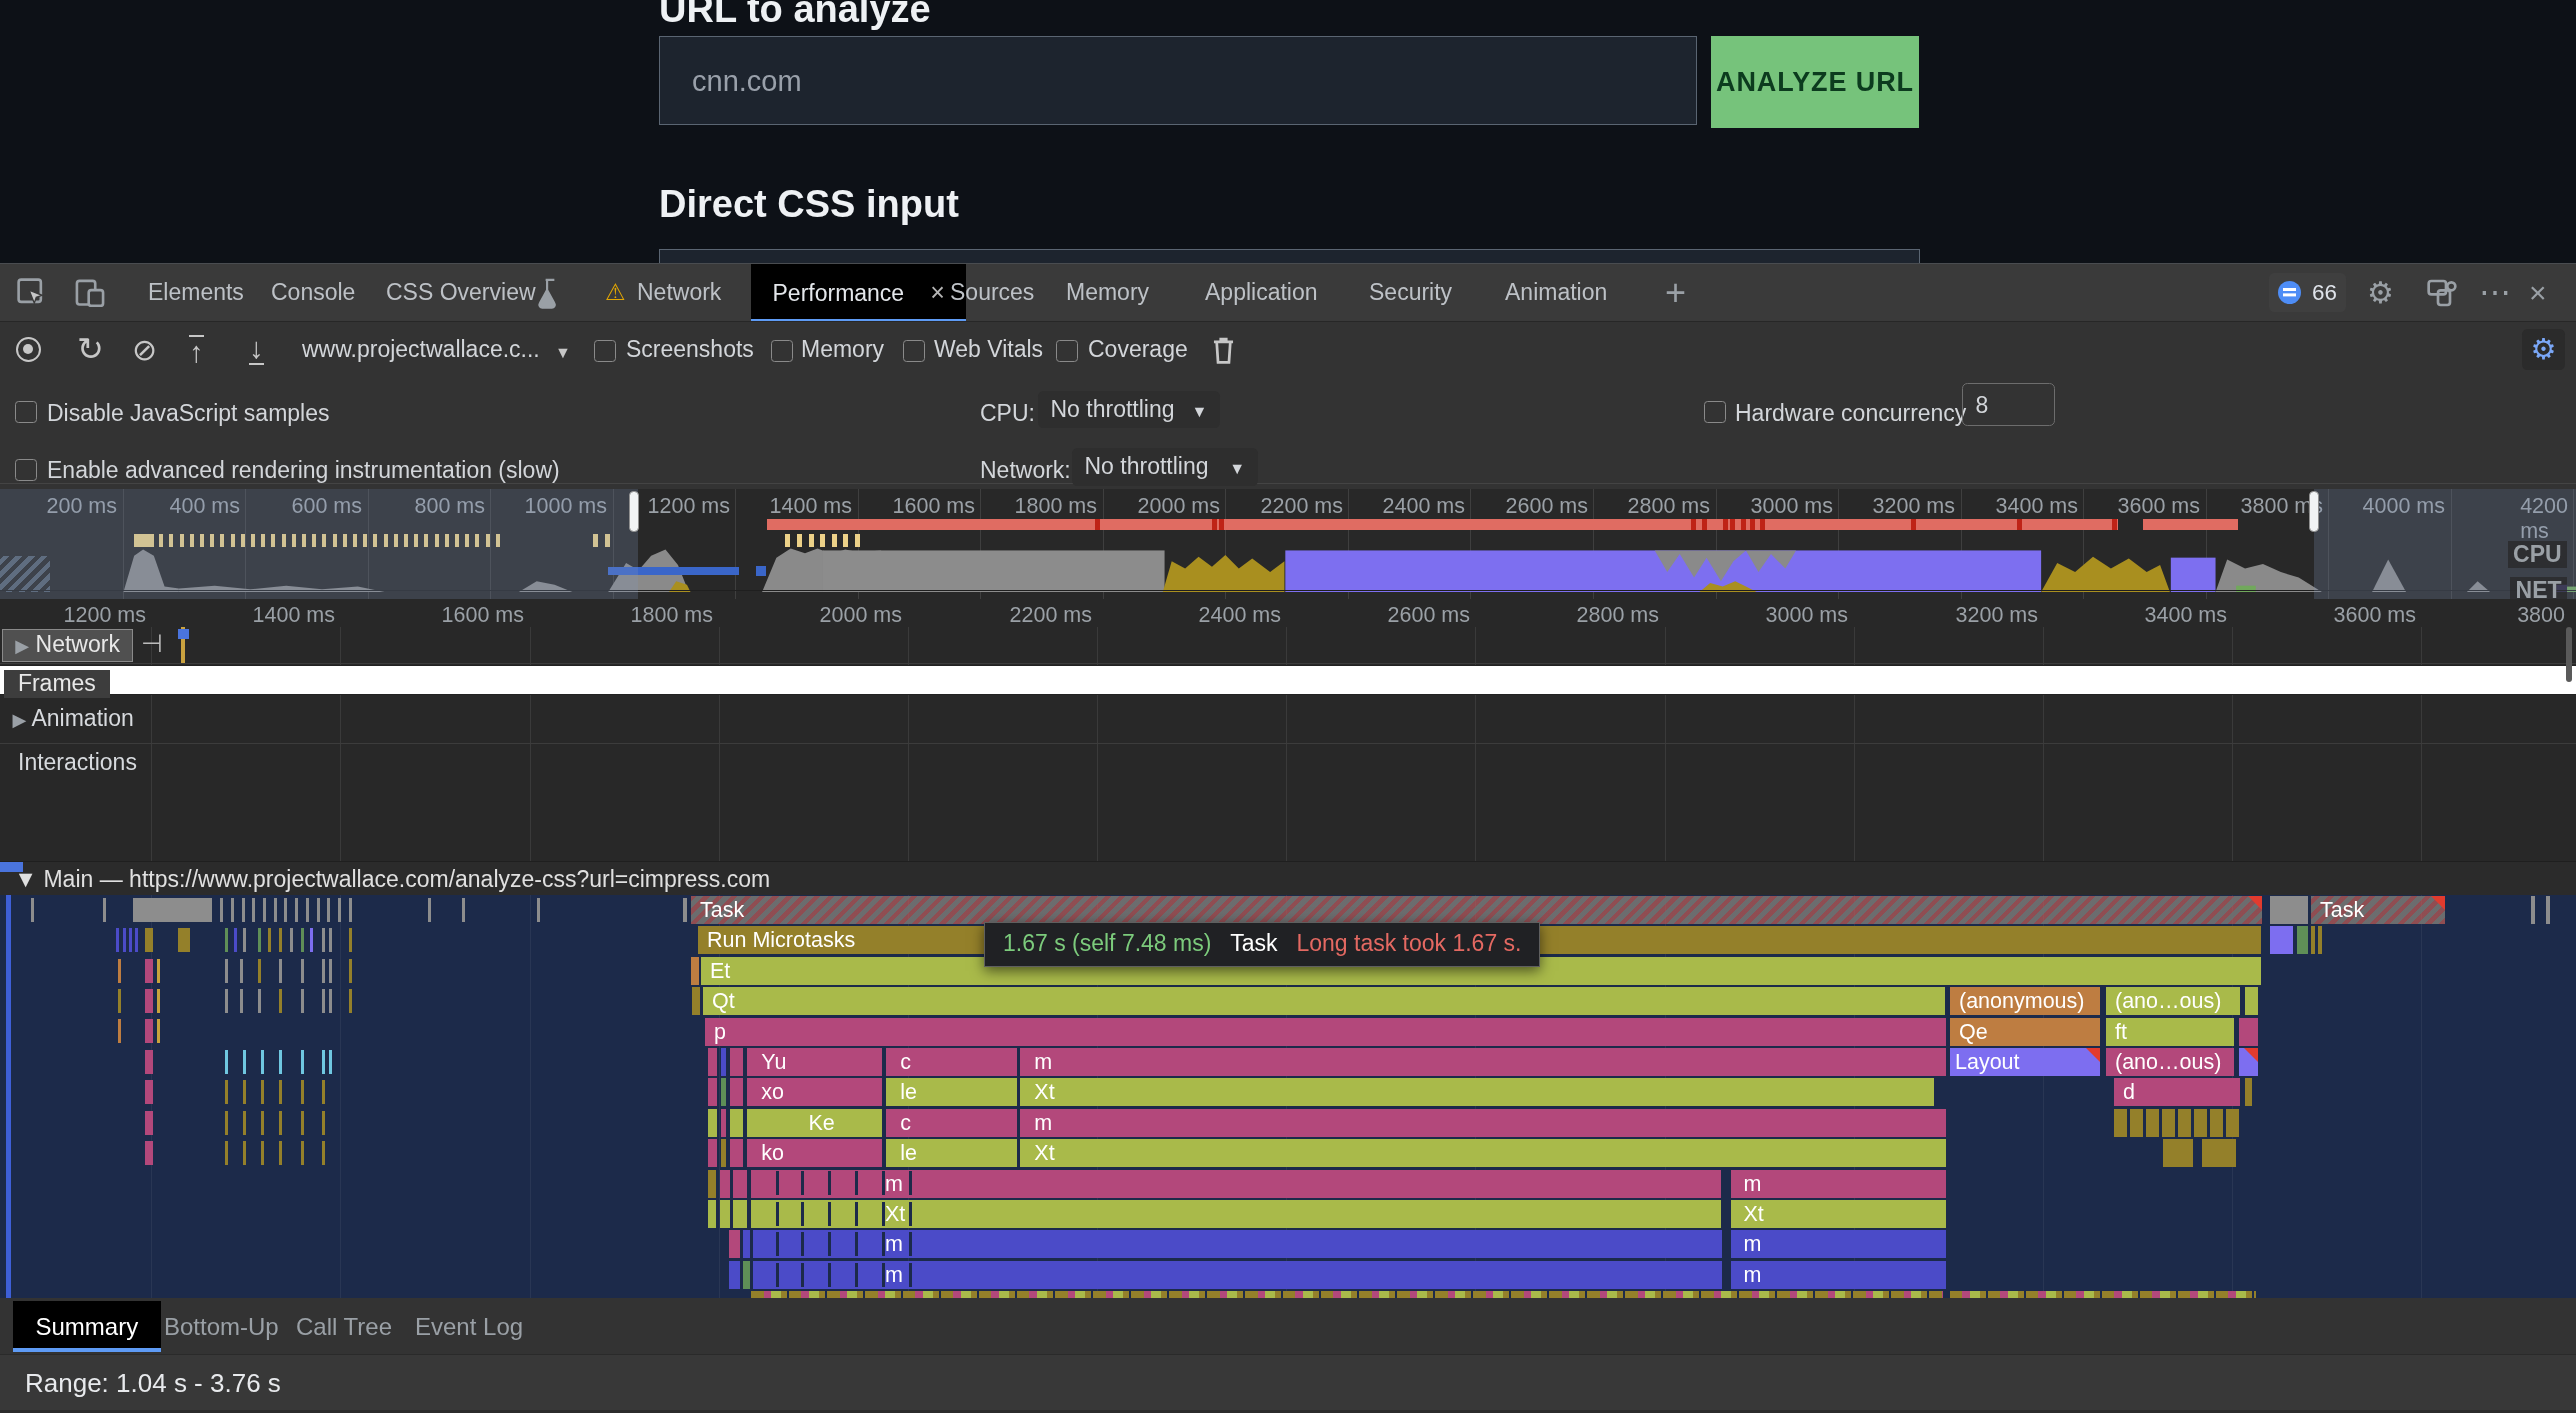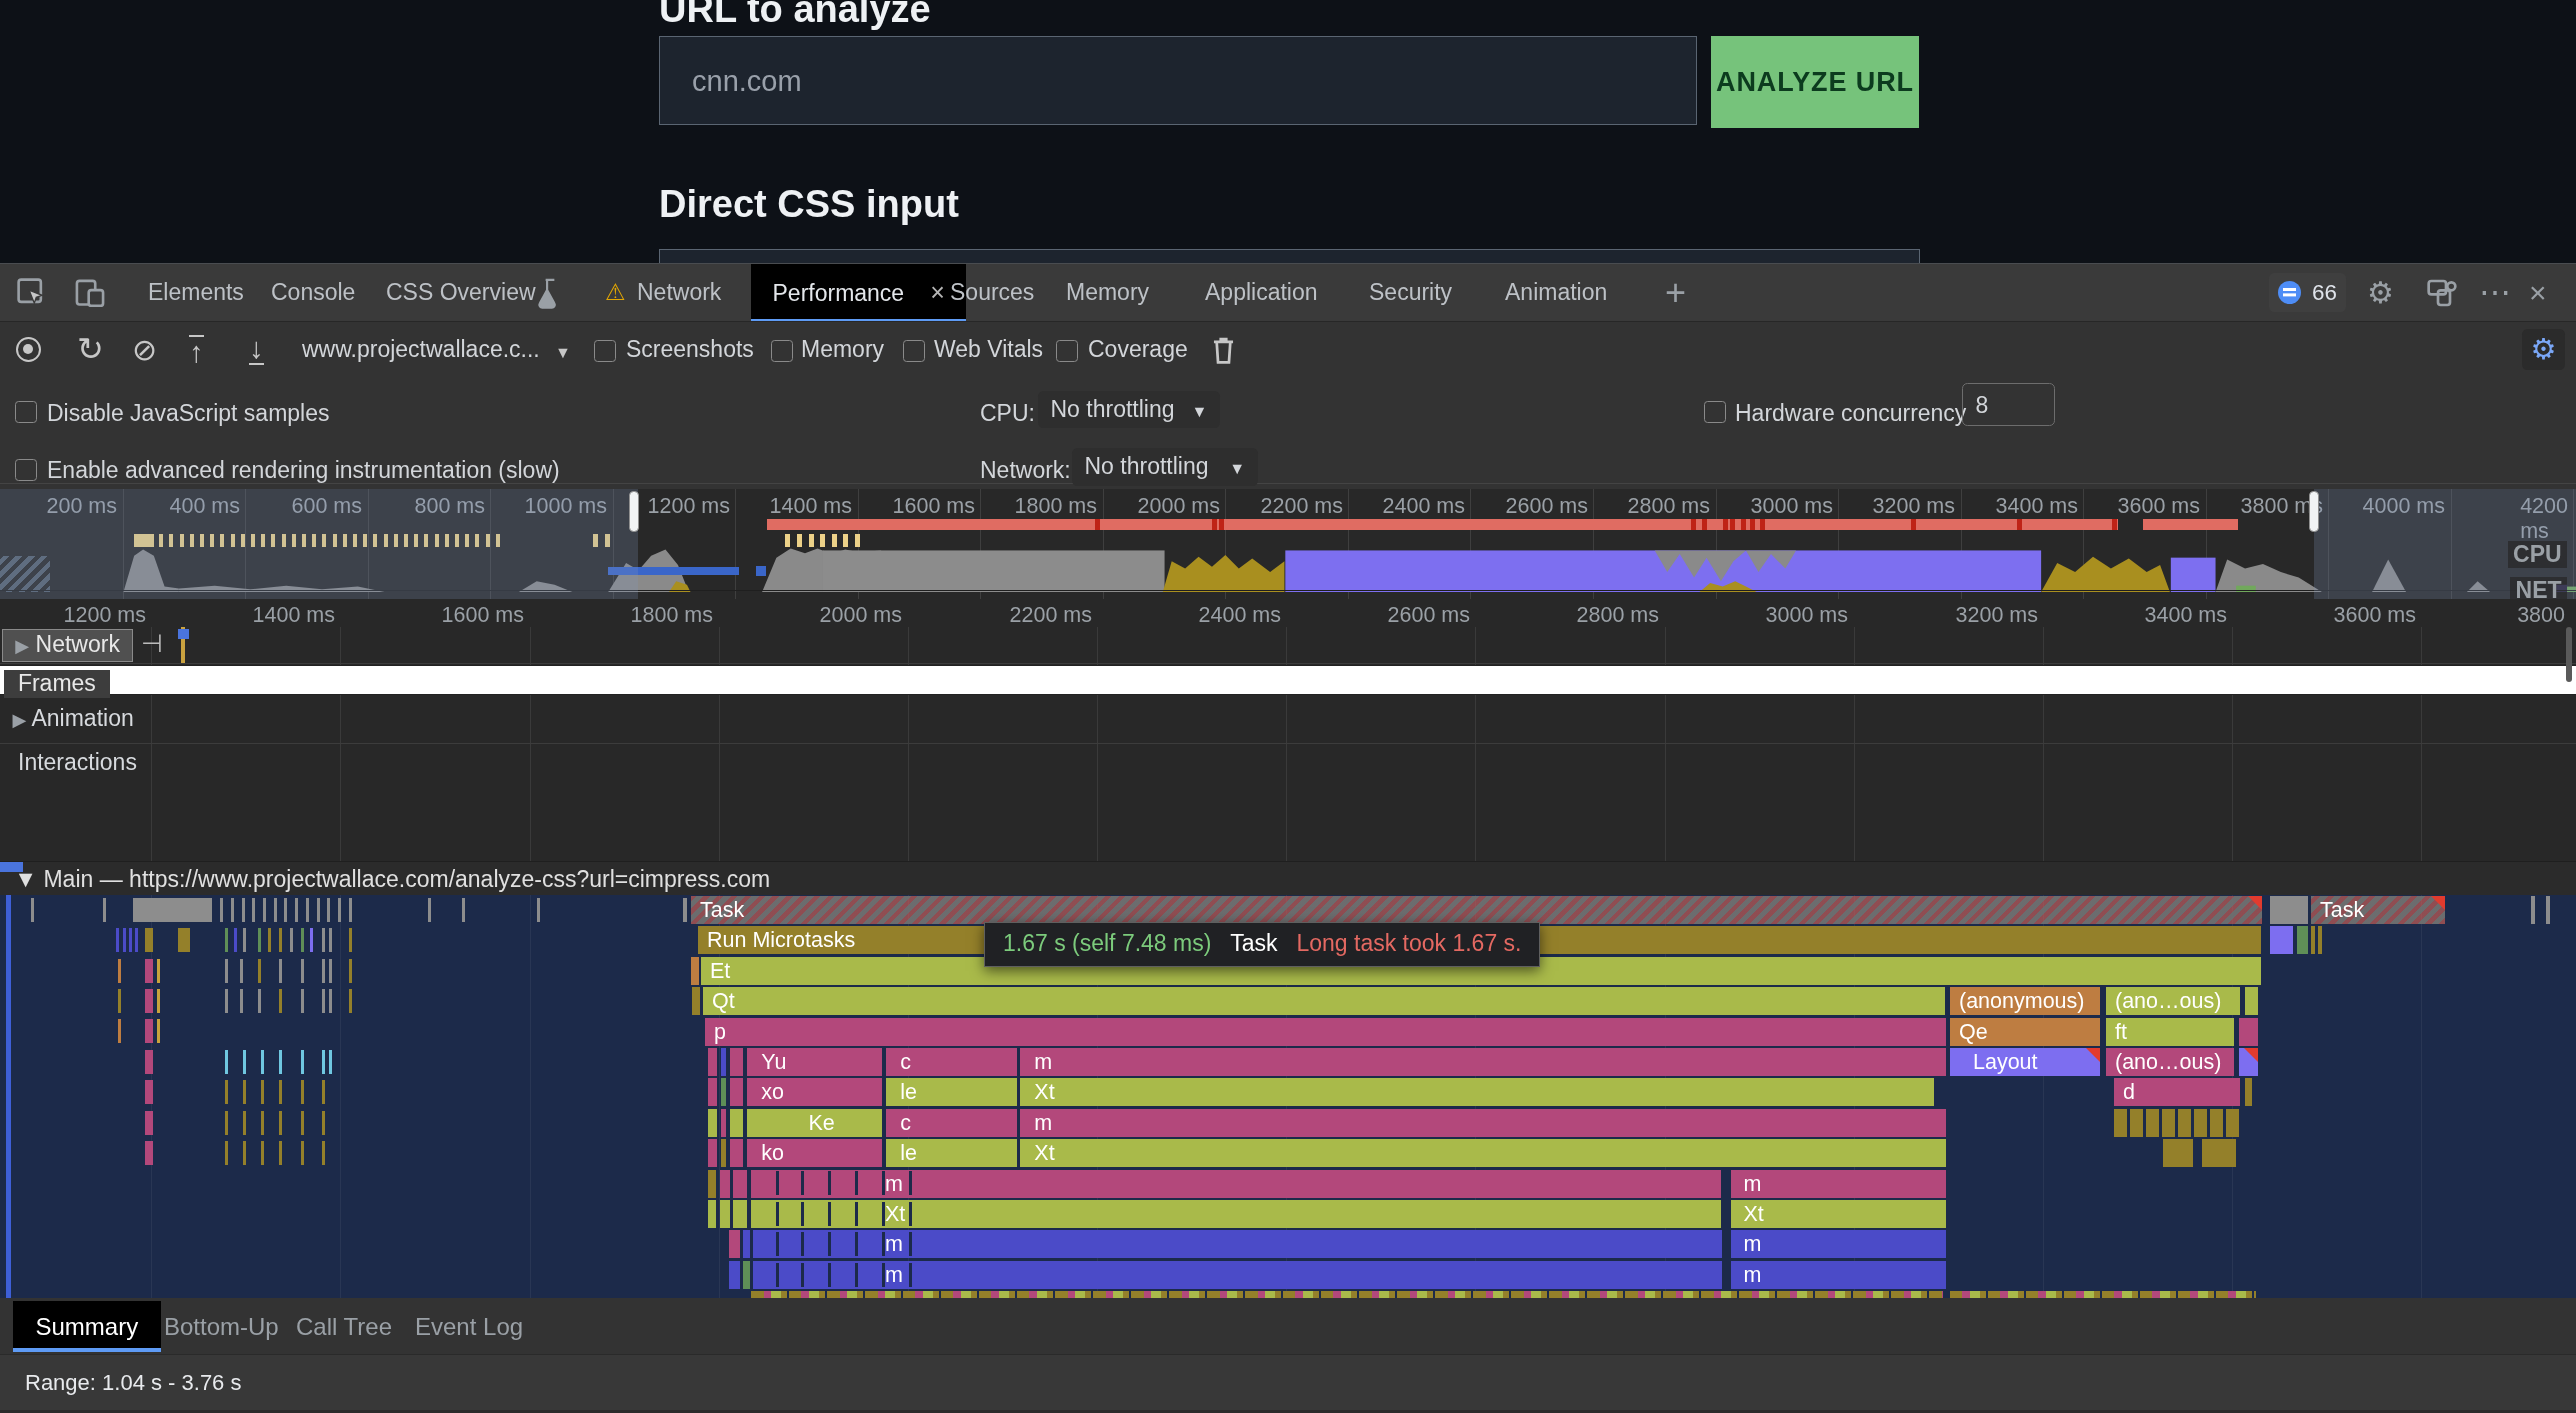--- a/index.html
+++ b/index.html
@@ -67,21 +67,21 @@
   .sc{position:absolute;}
   
   #tooltip{left:984px;top:658px;height:43px;background:#202124;border:0.9px solid #5f5f5f;
     box-shadow:0 3.6px 12.5px rgba(0,0,0,.55);font-size:23px;line-height:41px;padding:0 18px;white-space:nowrap;}
   #tooltip .dur{color:#7ccb7c;} #tooltip .nm{color:#fff;margin:0 12.5px;} #tooltip .wrn{color:#e46962;}
   
   #botbar{left:0;top:1035px;width:2576px;height:115px;background:#333;}
   .btab{position:absolute;top:1.8px;height:51px;line-height:51px;font-size:24px;color:#9aa0a6;padding:0 23px;}
   .btab-active{background:#000;color:#fff;border-bottom:4.5px solid #5e9bf5;box-sizing:border-box;}
   #rangerow{position:absolute;left:0;top:55px;width:2576px;height:56px;background:#383838;
-    color:#e8eaed;font-size:22px;line-height:56px;padding-left:25px;box-sizing:border-box;border-top:0.9px solid #2a2a2a;}
+    color:#e8eaed;font-size:26px;line-height:56px;padding-left:25px;box-sizing:border-box;border-top:0.9px solid #2a2a2a;}
   #botstrip{position:absolute;left:0;top:111px;width:2576px;height:4.5px;background:#2b2b2b;}
   svg{display:block;}
 </style>
 </head>
 <body>
 
 <div id="stage">
 
   <div class="abs" id="page-head">URL to analyze</div>
   <div class="abs" id="url-input">cnn.com</div>
@@ -434,21 +434,21 @@
           <div class="bar" style="left: 705px; top: 123px; width: 1241px; height: 28px; line-height: 28px; background: rgb(179, 72, 123); padding-left: 9px;">p</div>
           <div class="bar" style="left: 1950px; top: 123px; width: 150px; height: 28px; line-height: 28px; background: rgb(190, 125, 65); padding-left: 9px;">Qe</div>
           <div class="bar" style="left: 2106px; top: 123px; width: 128px; height: 28px; line-height: 28px; background: rgb(169, 186, 74); padding-left: 9px;">ft</div>
           <div class="bar" style="left: 2239px; top: 123px; width: 19px; height: 28px; line-height: 28px; background: rgb(179, 72, 123);"></div>
           <div class="bar" style="left: 708px; top: 153px; width: 9px; height: 28px; line-height: 28px; background: rgb(179, 72, 123);"></div>
           <div class="bar" style="left: 721px; top: 153px; width: 5.4px; height: 28px; line-height: 28px; background: rgb(75, 75, 200);"></div>
           <div class="bar" style="left: 730px; top: 153px; width: 12.5px; height: 28px; line-height: 28px; background: rgb(179, 72, 123);"></div>
           <div class="bar" style="left: 747px; top: 153px; width: 135px; height: 28px; line-height: 28px; background: rgb(179, 72, 123); padding-left: 14.3px;">Yu</div>
           <div class="bar" style="left: 886px; top: 153px; width: 131px; height: 28px; line-height: 28px; background: rgb(179, 72, 123); padding-left: 14.3px;">c</div>
           <div class="bar" style="left: 1020px; top: 153px; width: 926px; height: 28px; line-height: 28px; background: rgb(179, 72, 123); padding-left: 14.3px;">m</div>
-          <div class="bar tri" style="left: 1950px; top: 153px; width: 150px; height: 28px; line-height: 28px; background: rgb(125, 110, 240); padding-left: 23px;">Layout</div>
+          <div class="bar tri" style="left: 1950px; top: 153px; width: 150px; height: 28px; line-height: 28px; background: rgb(125, 110, 240); padding-left: 5px;">Layout</div>
           <div class="bar" style="left: 2106px; top: 153px; width: 128px; height: 28px; line-height: 28px; background: rgb(179, 72, 123); padding-left: 9px;">(ano…ous)</div>
           <div class="bar tri" style="left: 2239px; top: 153px; width: 19px; height: 28px; line-height: 28px; background: rgb(125, 110, 240);"></div>
           <div class="bar" style="left: 708px; top: 183px; width: 9px; height: 28px; line-height: 28px; background: rgb(179, 72, 123);"></div>
           <div class="bar" style="left: 721px; top: 183px; width: 5.4px; height: 28px; line-height: 28px; background: rgb(95, 143, 87);"></div>
           <div class="bar" style="left: 730px; top: 183px; width: 12.5px; height: 28px; line-height: 28px; background: rgb(179, 72, 123);"></div>
           <div class="bar" style="left: 747px; top: 183px; width: 135px; height: 28px; line-height: 28px; background: rgb(179, 72, 123); padding-left: 14.3px;">xo</div>
           <div class="bar" style="left: 886px; top: 183px; width: 131px; height: 28px; line-height: 28px; background: rgb(169, 186, 74); padding-left: 14.3px;">le</div>
           <div class="bar" style="left: 1020px; top: 183px; width: 914px; height: 28px; line-height: 28px; background: rgb(169, 186, 74); padding-left: 14.3px;">Xt</div>
           <div class="bar" style="left: 2114px; top: 183px; width: 126px; height: 28px; line-height: 28px; background: rgb(179, 72, 123); padding-left: 9px;">d</div>
           <div class="bar" style="left: 2245px; top: 183px; width: 7.2px; height: 28px; line-height: 28px; background: rgb(148, 128, 42);"></div>

